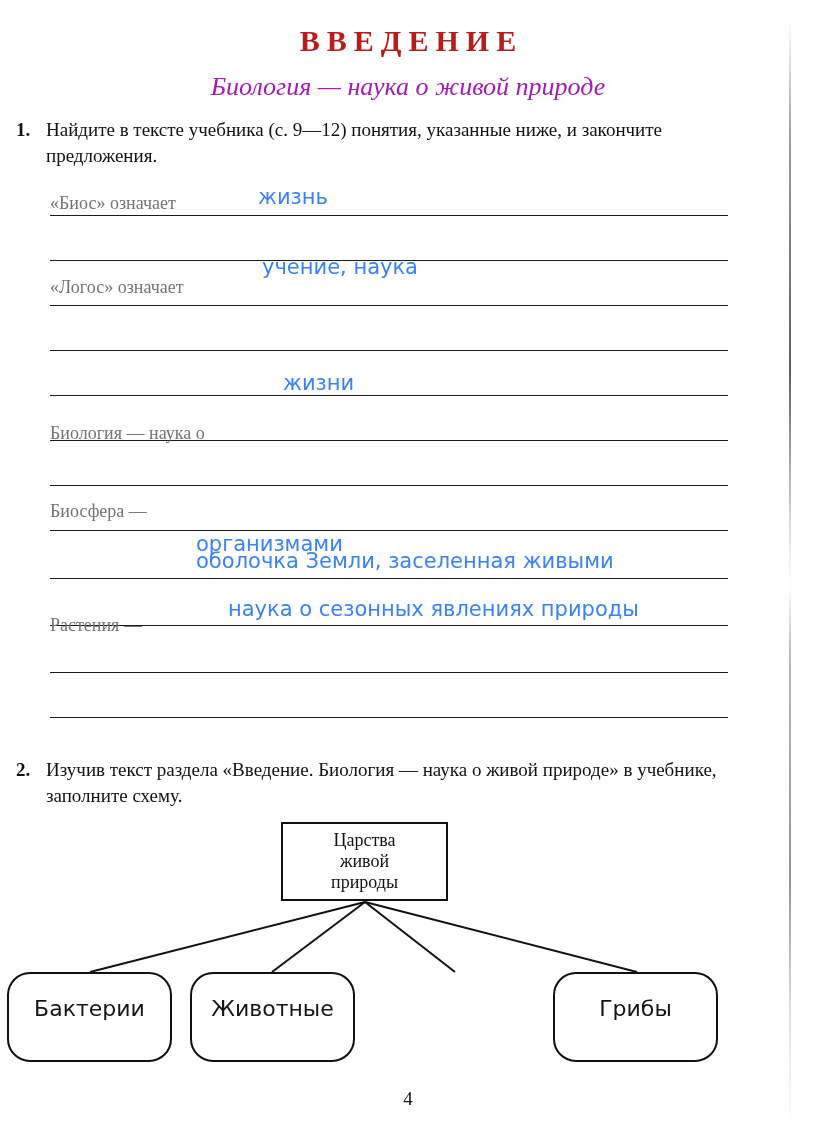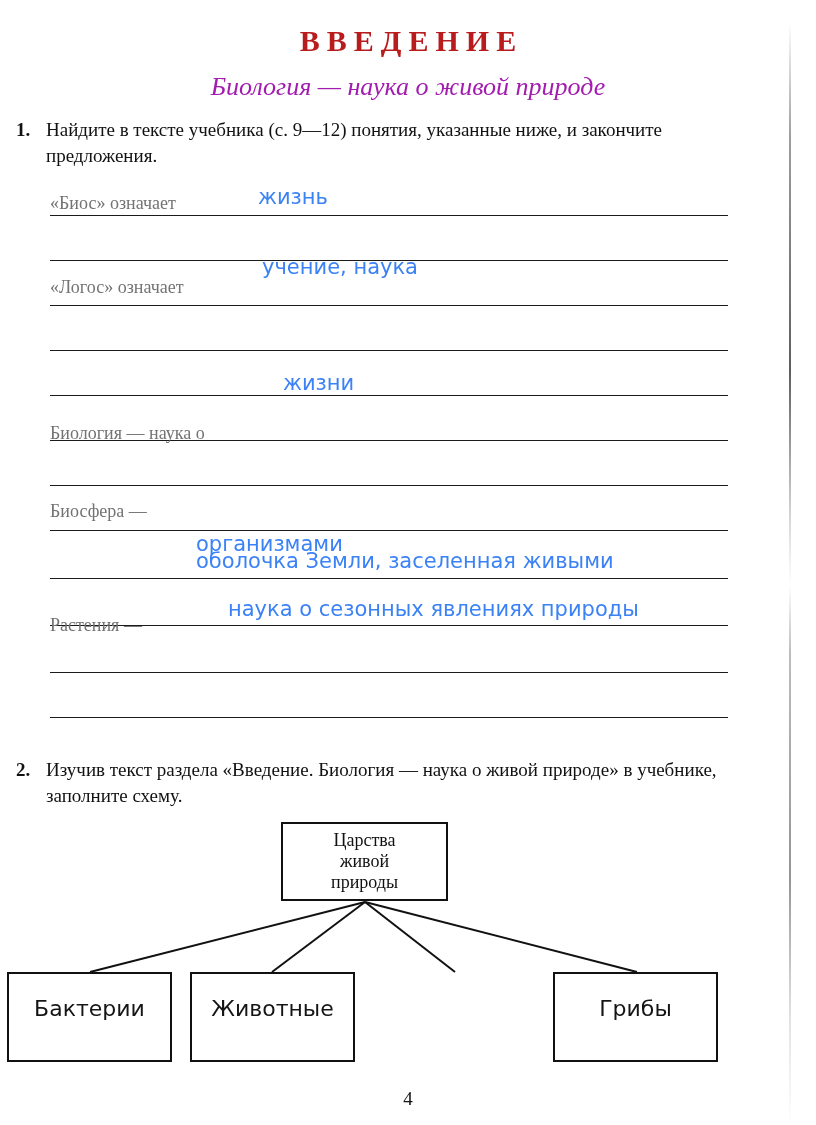--- a/index.html
+++ b/index.html
@@ -75,21 +75,21 @@
   }
   .node-top{
     left:281px;top:10px;width:167px;height:79px;
     align-items:center;
   }
   .node-top .node-label{
     font-size:18px;line-height:21px;text-align:center;
     font-family:"Liberation Serif","DejaVu Serif",serif;
   }
   .node-leaf{
-    top:160px;width:165px;height:90px;
+    top:160px;width:165px;height:90px;border-radius:23px;
   }
   .node-leaf .node-label{
     font-family:"DejaVu Sans","Liberation Sans",sans-serif;
     font-size:22px;
     padding-top:22px;
     color:#151515;
   }
   #leaf0{left:7px;}
   #leaf1{left:190px;}
   #leaf2{left:371px;}

